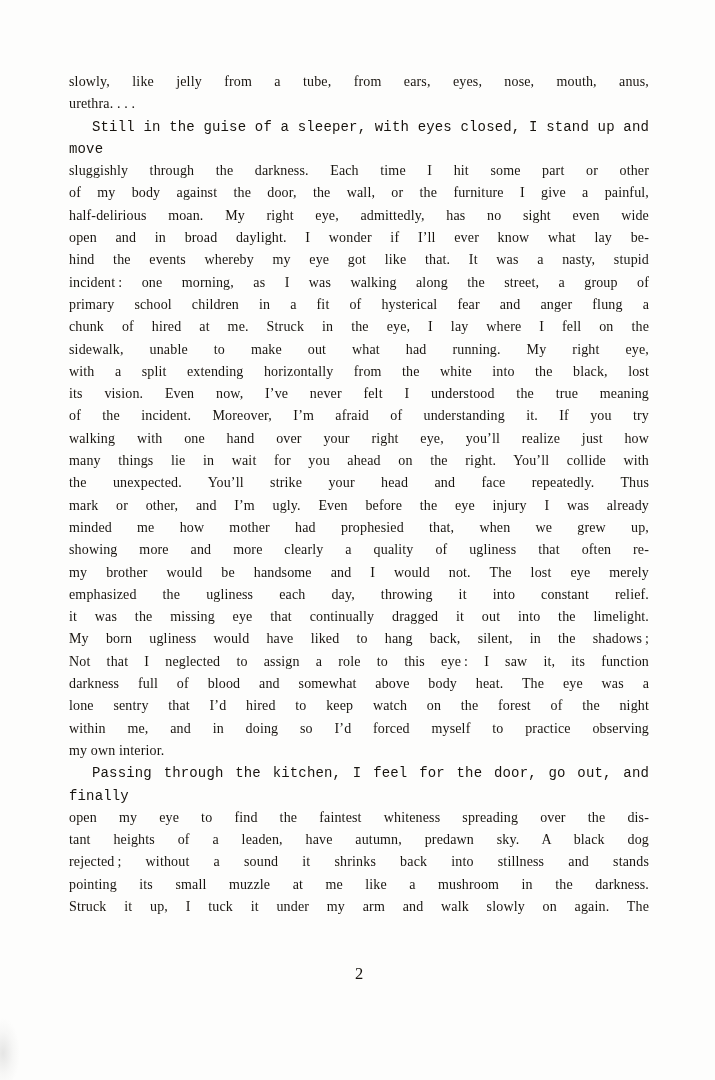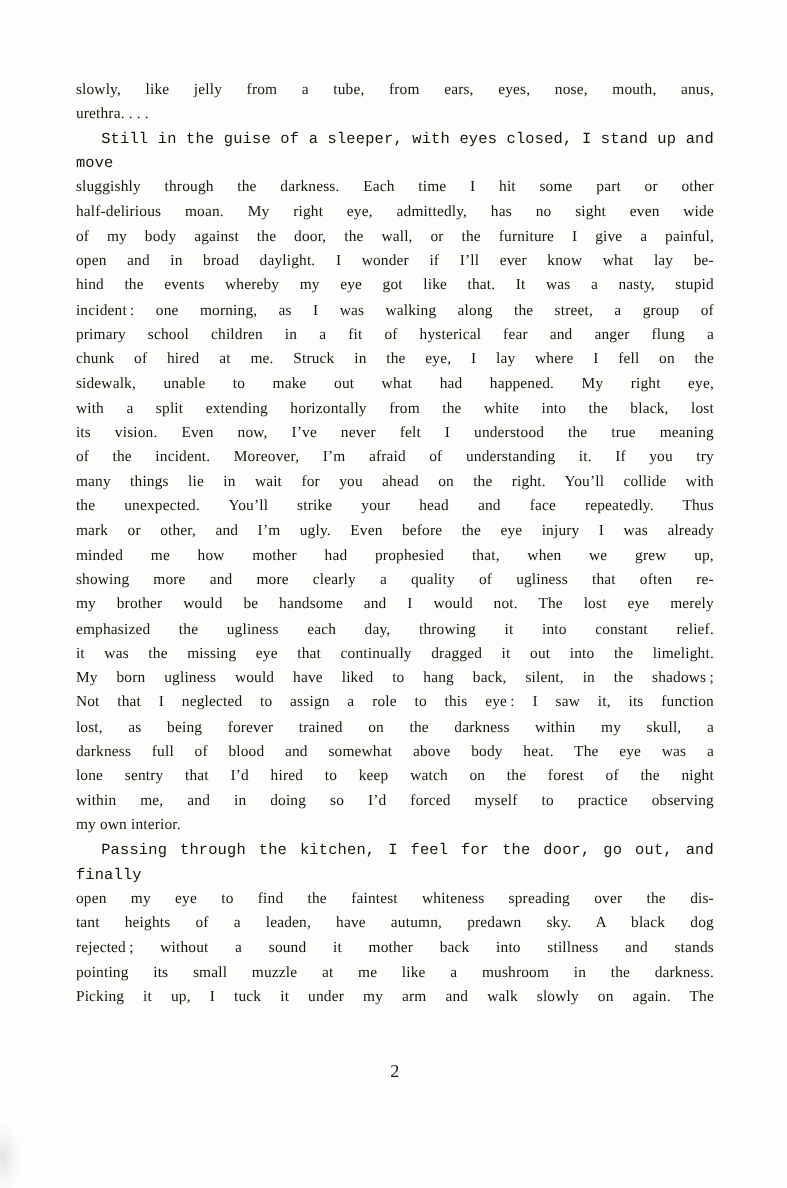--- a/index.html
+++ b/index.html
@@ -58,47 +58,47 @@
 </head>
 <body>
 
 <div class="scan-page">
   <div class="scan-smudge"></div>
   <div class="text-block" id="text-block">
       <div class="line">slowly, like jelly from a tube, from ears, eyes, nose, mouth, anus,</div>
       <div class="line flush">urethra. . . .</div>
       <div class="line indent">Still in the guise of a sleeper, with eyes closed, I stand up and move</div>
       <div class="line">sluggishly through the darkness. Each time I hit some part or other</div>
+      <div class="line">of my body against the door, the wall, or the furniture I give a painful,</div>
       <div class="line">half-delirious moan. My right eye, admittedly, has no sight even wide</div>
-      <div class="line">of my body against the door, the wall, or the furniture I give a painful,</div>
       <div class="line">open and in broad daylight. I wonder if I’ll ever know what lay be-</div>
       <div class="line">hind the events whereby my eye got like that. It was a nasty, stupid</div>
       <div class="line">incident : one morning, as I was walking along the street, a group of</div>
       <div class="line">primary school children in a fit of hysterical fear and anger flung a</div>
       <div class="line">chunk of hired at me. Struck in the eye, I lay where I fell on the</div>
-      <div class="line">sidewalk, unable to make out what had happened. My right eye,</div>
+      <div class="line">sidewalk, unable to make out what had running. My right eye,</div>
       <div class="line">with a split extending horizontally from the white into the black, lost</div>
       <div class="line">its vision. Even now, I’ve never felt I understood the true meaning</div>
       <div class="line">of the incident. Moreover, I’m afraid of understanding it. If you try</div>
+      <div class="line">walking with one hand over your right eye, you’ll realize just how</div>
       <div class="line">many things lie in wait for you ahead on the right. You’ll collide with</div>
       <div class="line">the unexpected. You’ll strike your head and face repeatedly. Thus</div>
       <div class="line">mark or other, and I’m ugly. Even before the eye injury I was already</div>
       <div class="line">minded me how mother had prophesied that, when we grew up,</div>
       <div class="line">showing more and more clearly a quality of ugliness that often re-</div>
       <div class="line">my brother would be handsome and I would not. The lost eye merely</div>
       <div class="line">emphasized the ugliness each day, throwing it into constant relief.</div>
       <div class="line">it was the missing eye that continually dragged it out into the limelight.</div>
       <div class="line">My born ugliness would have liked to hang back, silent, in the shadows ;</div>
       <div class="line">Not that I neglected to assign a role to this eye : I saw it, its function</div>
-      <div class="line">lost, as being forever trained on the darkness within my skull, a</div>
       <div class="line">darkness full of blood and somewhat above body heat. The eye was a</div>
       <div class="line">lone sentry that I’d hired to keep watch on the forest of the night</div>
       <div class="line">within me, and in doing so I’d forced myself to practice observing</div>
       <div class="line flush">my own interior.</div>
       <div class="line indent">Passing through the kitchen, I feel for the door, go out, and finally</div>
       <div class="line">open my eye to find the faintest whiteness spreading over the dis-</div>
       <div class="line">tant heights of a leaden, have autumn, predawn sky. A black dog</div>
-      <div class="line">rejected ; without a sound it mother back into stillness and stands</div>
+      <div class="line">rejected ; without a sound it shrinks back into stillness and stands</div>
       <div class="line">pointing its small muzzle at me like a mushroom in the darkness.</div>
-      <div class="line">Picking it up, I tuck it under my arm and walk slowly on again. The</div>
+      <div class="line">Struck it up, I tuck it under my arm and walk slowly on again. The</div>
     </div>
   <div class="folio">2</div>
 </div>
 
 </body></html>

